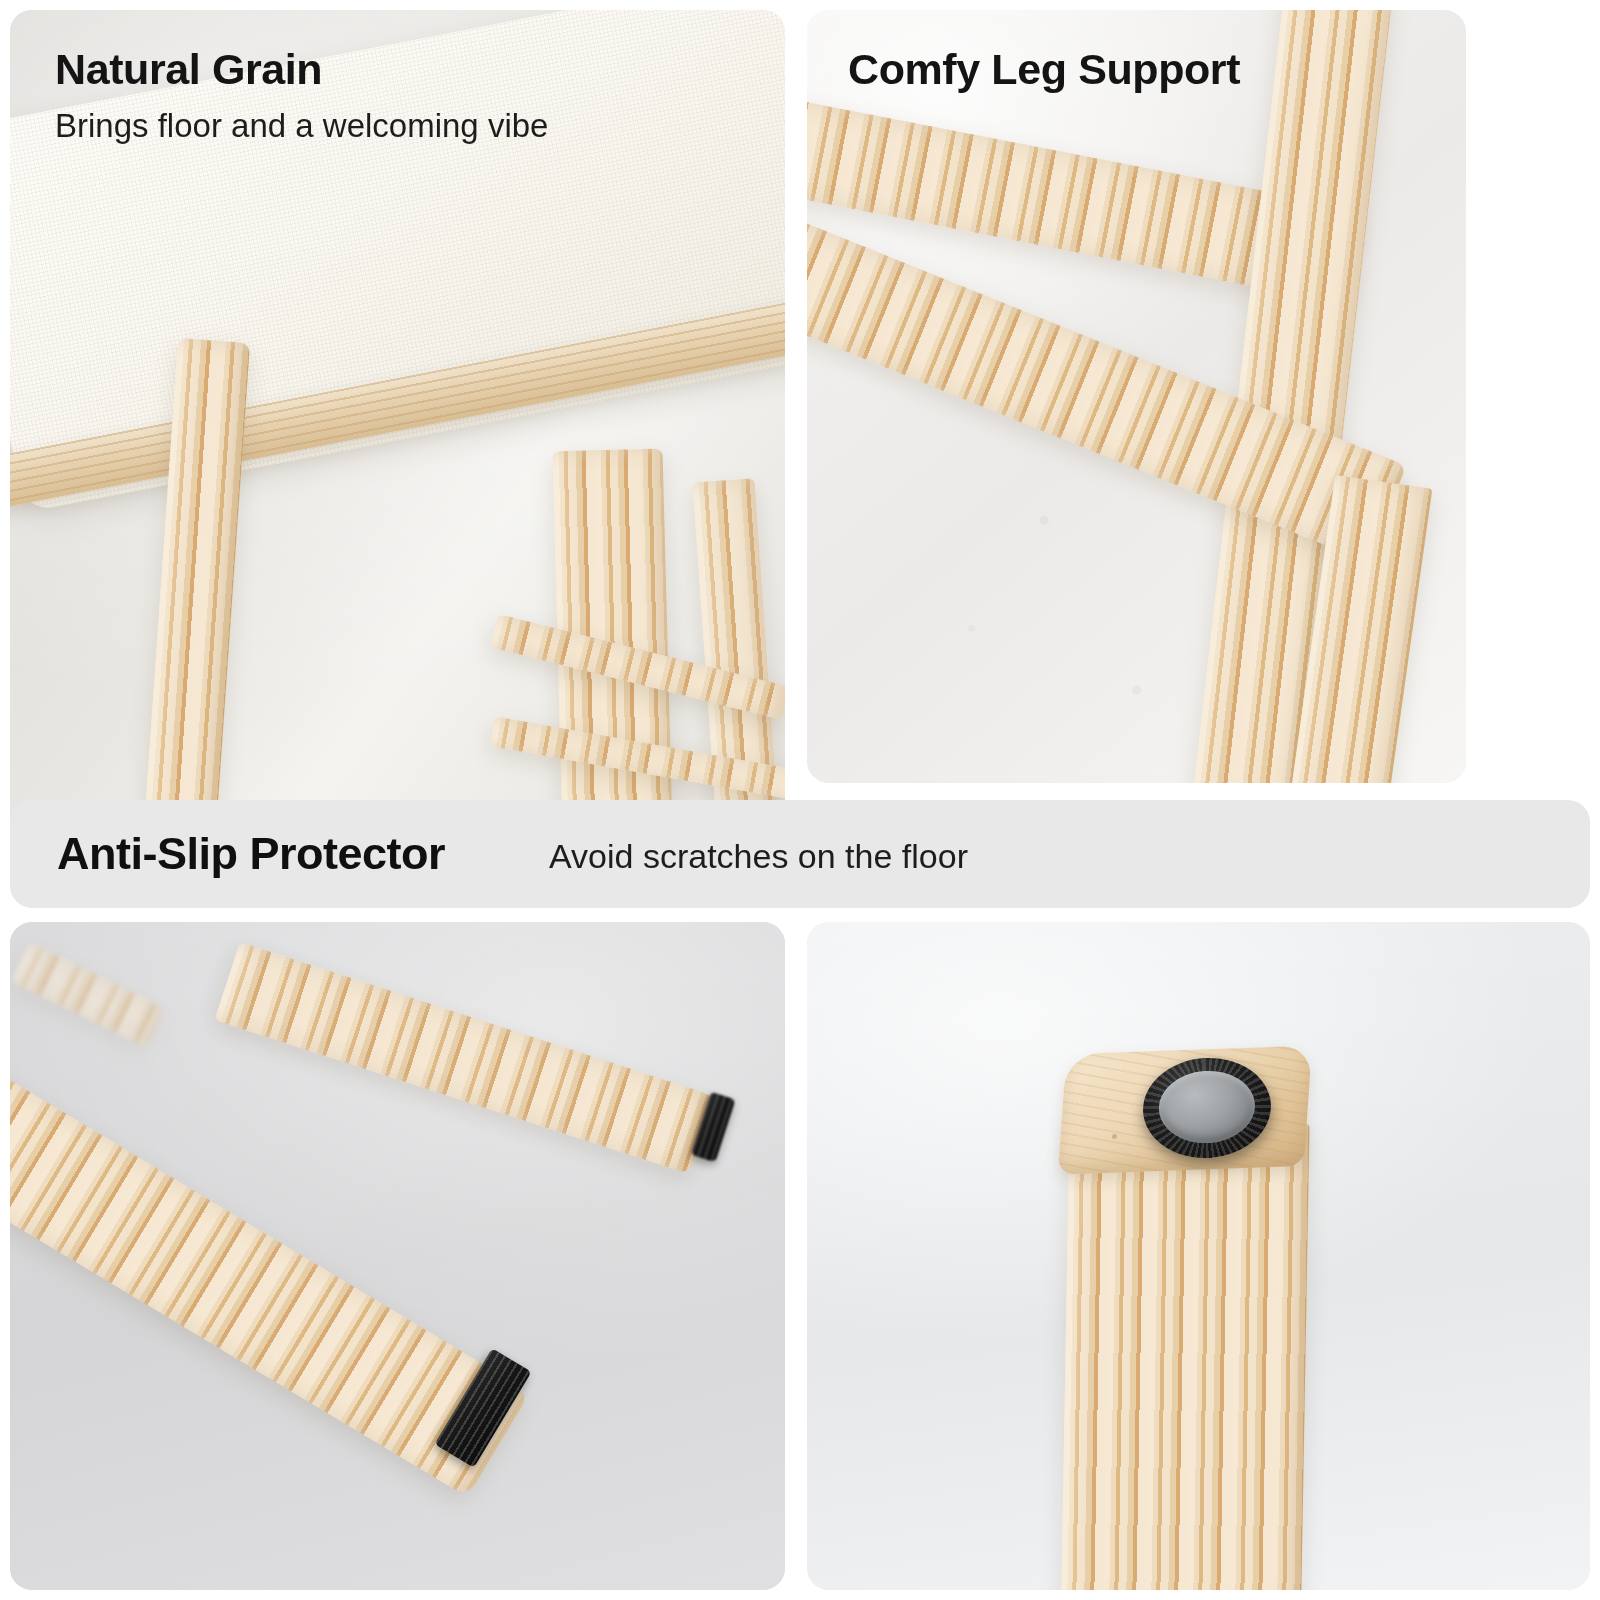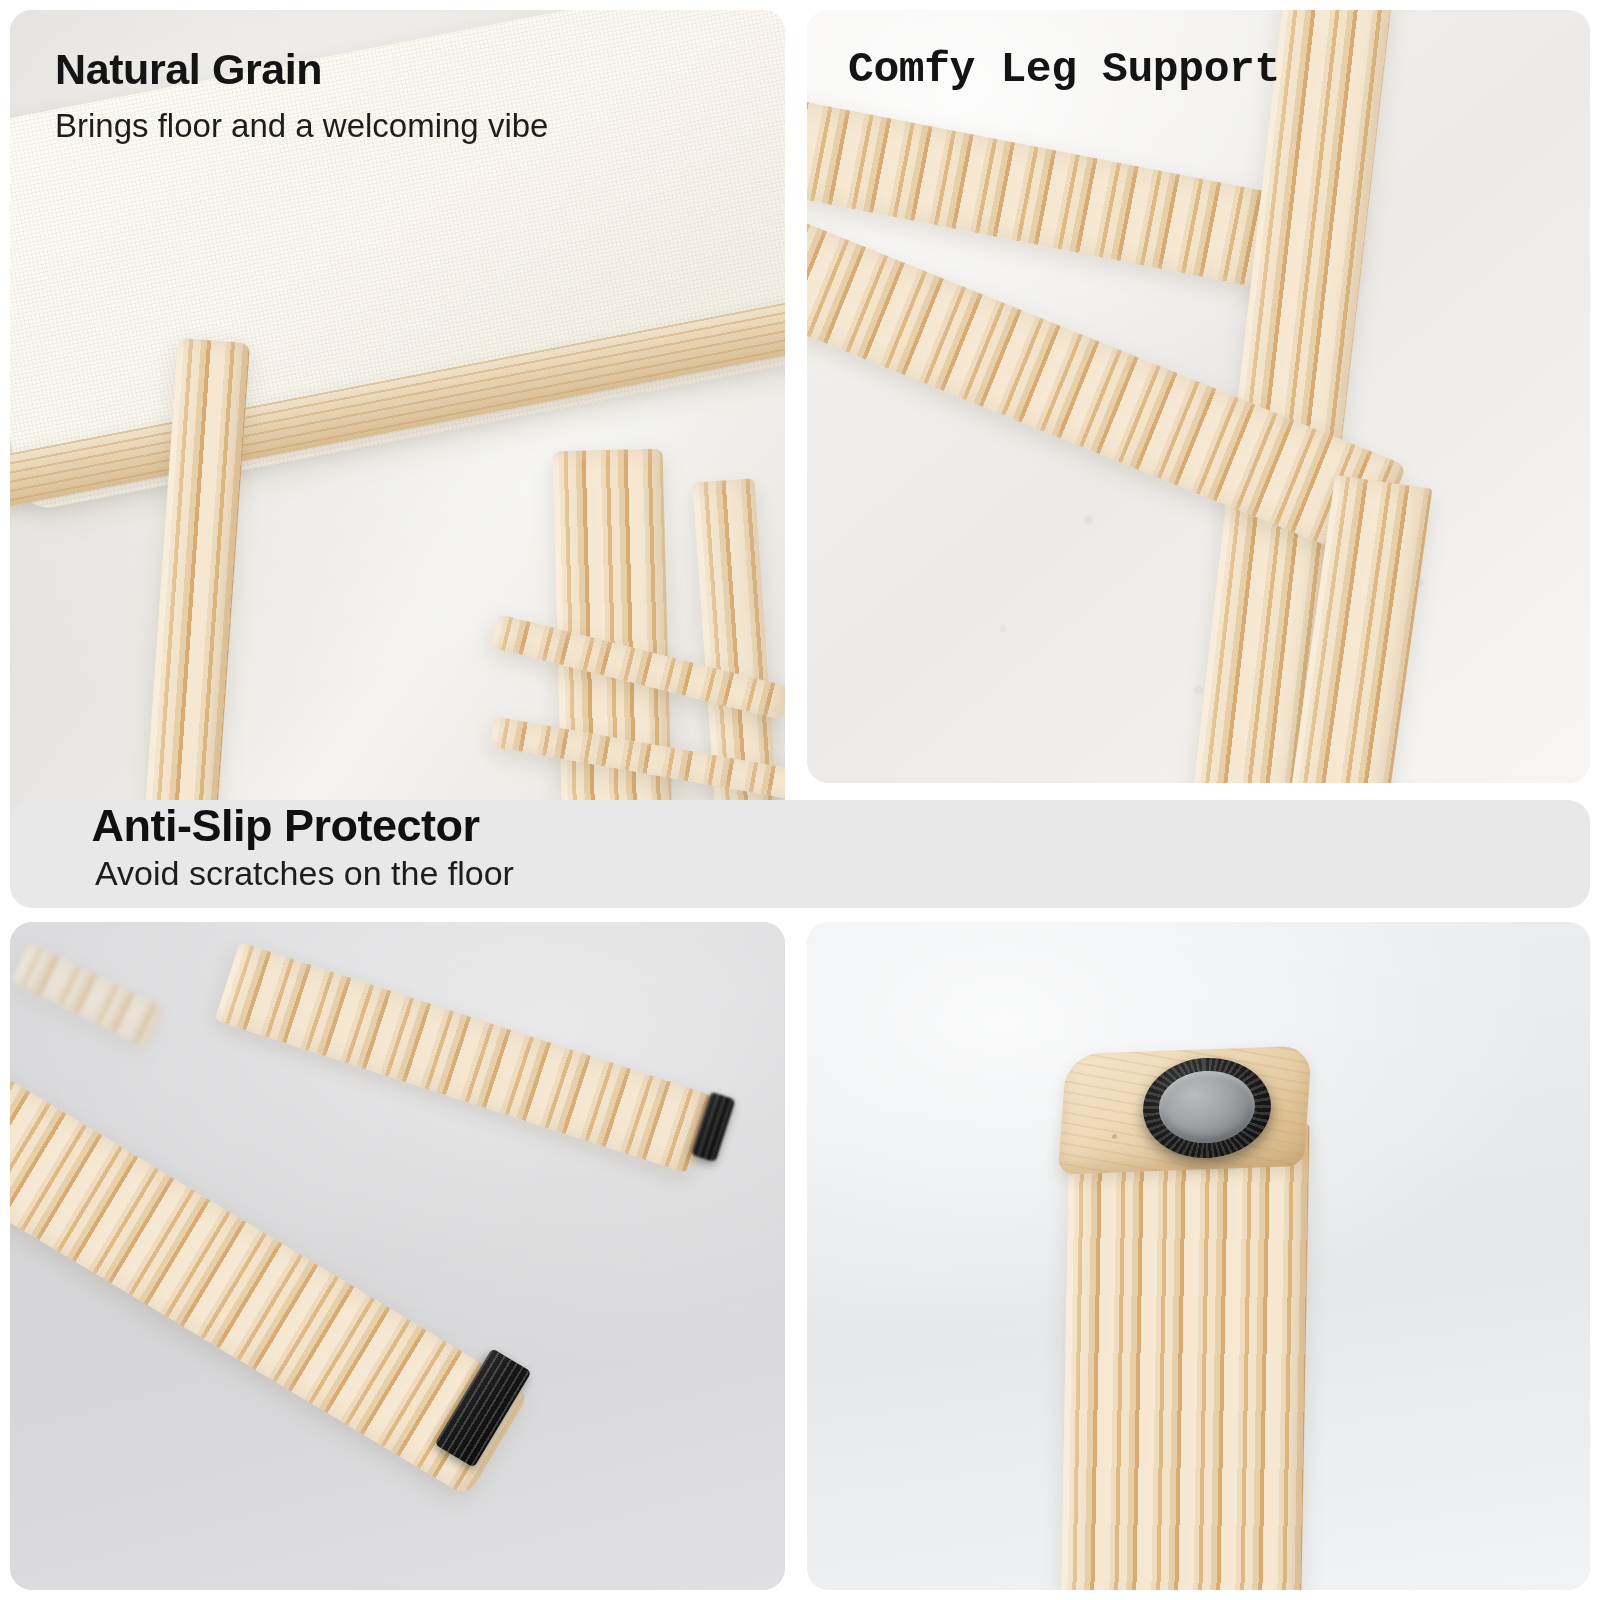--- a/index.html
+++ b/index.html
@@ -151,23 +151,22 @@
   }
   #p1-rail2 {
     left: 480px; top: 735px;
     width: 330px; height: 30px;
     transform: rotate(10deg);
     border-radius: 6px;
   }
 
   
   #panel-support {
-    left: 807px; top: 10px; width: 783px; height: 773px;
+    left: 807px; top: 10px; width: 659px; height: 773px;
     background: linear-gradient(150deg, #f2f1ef 0%, #ecebe9 40%, #f6f5f3 70%, #e9e8e6 100%);
-    font-family: Liberation Mono, monospace;
   }
   #panel-support .t { left: 41px; top: 38px; }
 
   .p2-wall {
     position: absolute; inset: 0;
     background:
       radial-gradient(80% 60% at 20% 10%, rgba(255,255,255,.8), rgba(255,255,255,0) 70%),
       linear-gradient(140deg, #f4f3f1 0%, #eceae8 50%, #f7f6f4 100%);
   }
   .p2-wall::after {
@@ -219,35 +218,34 @@
     width: 1580px; height: 108px;
     background: #e8e8e8;
     border-radius: 22px;
   }
   #banner .row {
     position: absolute;
     left: 47px; top: 0;
     height: 108px;
     display: flex;
     align-items: center;
-    flex-direction: column;
   }
   .banner-title {
     font-size: 45px;
     font-weight: bold;
     color: #101010;
     letter-spacing: -0.5px;
     white-space: nowrap;
   }
   .banner-sub {
     font-size: 34px;
     font-weight: normal;
     color: #1d1d1d;
     white-space: nowrap;
-    margin-left: 38px;
+    margin-left: 104px;
     position: relative;
     top: 2px;
   }
 
   
   #panel-protector-legs {
     left: 10px; top: 922px; width: 775px; height: 668px;
     background: linear-gradient(165deg, #dcdcde 0%, #d6d6d8 45%, #dedee0 100%);
   }
   .p3-bg {

